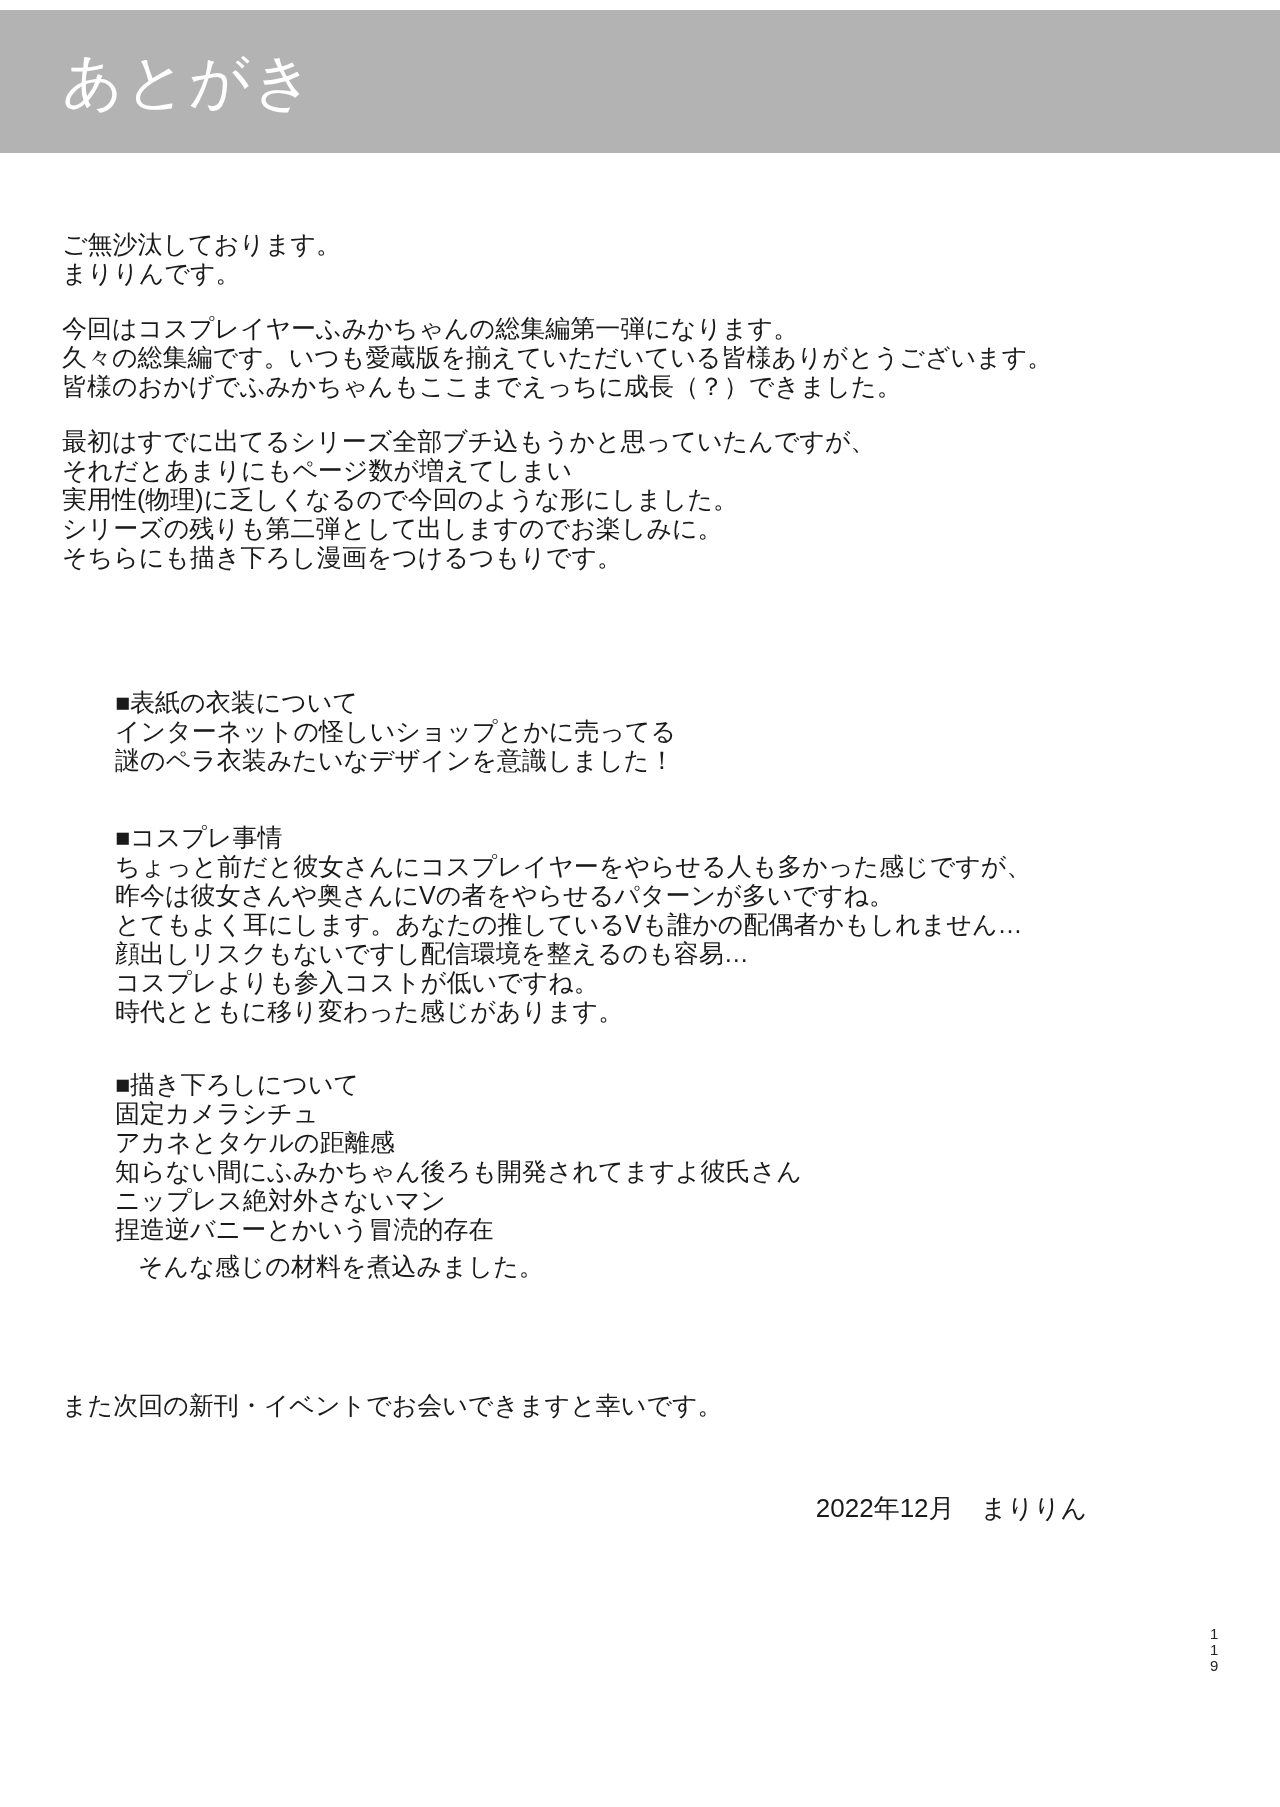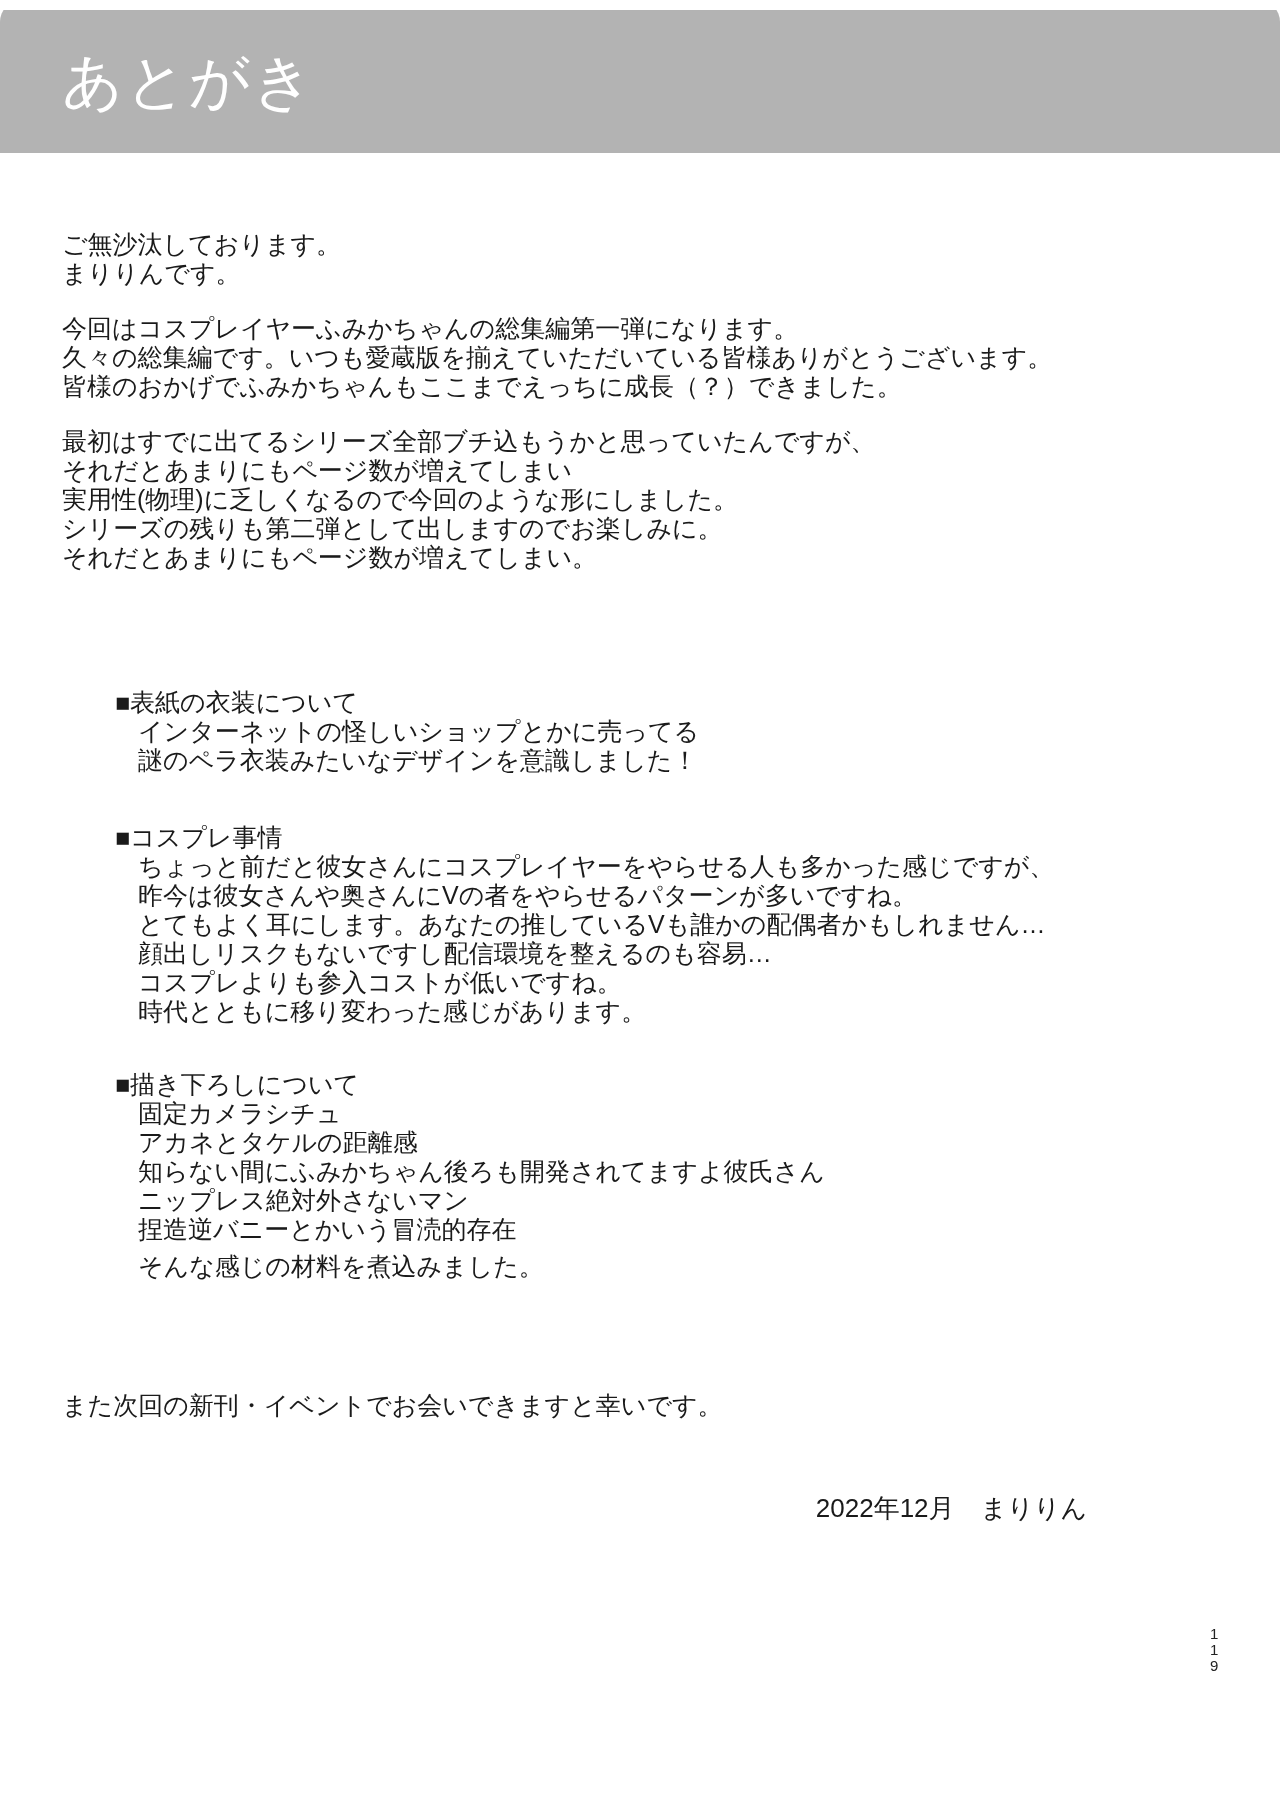--- a/index.html
+++ b/index.html
@@ -4,21 +4,20 @@
 <style>
   html, body { margin: 0; padding: 0; background: #ffffff; }
   .page {
     position: relative;
     width: 1280px;
     height: 1807px;
     background: #ffffff;
     overflow: hidden;
     font-family: "Liberation Sans", "DejaVu Sans", sans-serif;
     color: #1a1a1a;
-    border-radius: 22px;
   }
   .banner {
     position: absolute;
     top: 10px;
     left: 0;
     right: 0;
     height: 143px;
     background: #b3b3b3;
     display: flex;
     align-items: center;
@@ -34,21 +33,21 @@
   }
   .textblock {
     position: absolute;
     font-size: 25px;
     line-height: 29px;
     white-space: nowrap;
   }
   .line { display: block; min-height: 29px; }
   .para { margin: 0 0 26px 0; }
   .section-heading { display: block; }
-  .section-lines { margin-left: 23px; }
+  .section-lines { }
   .closing-line { margin-left: 23px; margin-top: 8px; display: block; }
   #intro   { left: 62px;  top: 230px; }
   #section-cover    { left: 115px; top: 688px; }
   #section-cosplay  { left: 115px; top: 823px; }
   #section-drawings { left: 115px; top: 1070px; }
   #outro   { left: 62px;  top: 1391px; }
   #signature {
     position: absolute;
     top: 1493px;
     right: 193px;
@@ -83,21 +82,21 @@
     <p class="para">
         <span class="line">今回はコスプレイヤーふみかちゃんの総集編第一弾になります。</span>
         <span class="line">久々の総集編です。いつも愛蔵版を揃えていただいている皆様ありがとうございます。</span>
         <span class="line">皆様のおかげでふみかちゃんもここまでえっちに成長（？）できました。</span>
       </p>
     <p class="para">
         <span class="line">最初はすでに出てるシリーズ全部ブチ込もうかと思っていたんですが、</span>
         <span class="line">それだとあまりにもページ数が増えてしまい</span>
         <span class="line">実用性(物理)に乏しくなるので今回のような形にしました。</span>
         <span class="line">シリーズの残りも第二弾として出しますのでお楽しみに。</span>
-        <span class="line">それだとあまりにもページ数が増えてしまい。</span>
+        <span class="line">そちらにも描き下ろし漫画をつけるつもりです。</span>
       </p>
   </section>
 
   <section class="textblock" id="section-cover">
     <span class="section-heading">■表紙の衣装について</span>
     <div class="section-lines">
         <span class="line">インターネットの怪しいショップとかに売ってる</span>
         <span class="line">謎のペラ衣装みたいなデザインを意識しました！</span>
       </div>
   </section>

